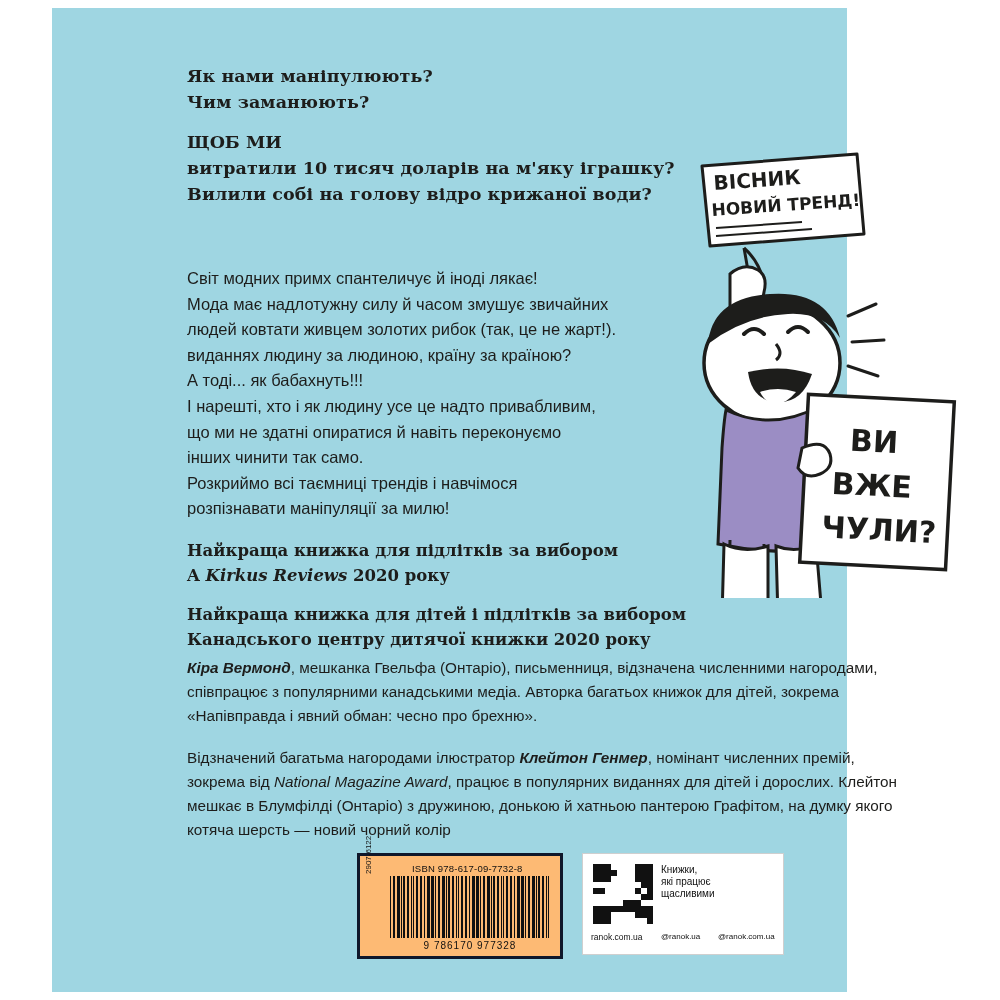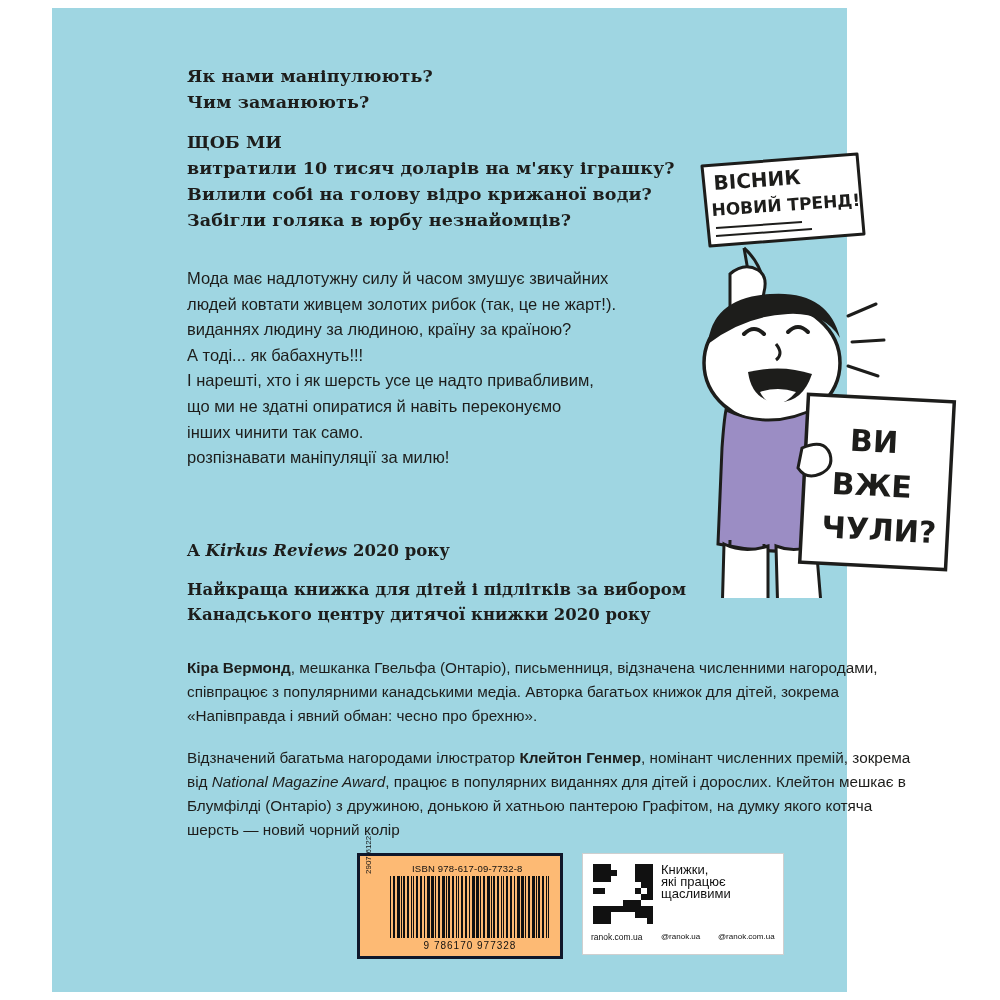--- a/index.html
+++ b/index.html
@@ -76,21 +76,21 @@
     left:135px; top:648px;
     width:730px;
   }
   .bio p{
     margin:0 0 18px 0;
     font-family:"Liberation Sans", sans-serif;
     font-size:15.3px;
     line-height:24px;
     color:#1d1d1b;
   }
-  .bio b{font-weight:bold;}
+  .bio b{font-weight:bold;font-style:italic;}
   .bio i{font-style:italic;}
 
   
   .illus{
     position:absolute;
     left:600px; top:140px;
     width:320px; height:450px;
   }
   .illus svg{display:block;}
 
@@ -153,21 +153,21 @@
     position:absolute;
     left:10px; top:10px;
     width:60px; height:60px;
   }
   .qr i{position:absolute;background:#111;}
   .pub-tag{
     position:absolute;
     left:78px; top:10px;
     width:110px;
     font-family:"Liberation Sans", sans-serif;
-    font-size:13px;
+    font-size:10px;
     line-height:12px;
     color:#111;
   }
   .pub-site{
     position:absolute;
     left:8px; top:78px;
     font-family:"Liberation Sans", sans-serif;
     font-size:8.5px;
     color:#111;
   }
@@ -192,35 +192,37 @@
 <div id="page">
   <div class="cover" style="background: rgb(159, 214, 226);">
 
     <div class="qblock">
       <div class="q-line">Як нами маніпулюють?</div>
       <div class="q-line">Чим заманюють?</div>
       <div class="gap"></div>
       <div class="shob">ЩОБ МИ</div>
       <div class="q-line">витратили 10 тисяч доларів на м'яку іграшку?</div>
       <div class="q-line">Вилили собі на голову відро крижаної води?</div>
-      <div class="q-line">Забігли голяка в юрбу незнайомців?</div>
     </div>
 
     <div class="body-block">
+      <div class="body-line">Світ модних примх спантеличує й іноді лякає!</div>
       <div class="body-line">Мода має надлотужну силу й часом змушує звичайних</div>
       <div class="body-line">людей ковтати живцем золотих рибок (так, це не жарт!).</div>
       <div class="body-line">виданнях людину за людиною, країну за країною?</div>
       <div class="body-line">А тоді... як бабахнуть!!!</div>
-      <div class="body-line">І нарешті, хто і як шерсть усе це надто привабливим,</div>
+      <div class="body-line">І нарешті, хто і як людину усе це надто привабливим,</div>
       <div class="body-line">що ми не здатні опиратися й навіть переконуємо</div>
       <div class="body-line">інших чинити так само.</div>
+      <div class="body-line">Розкриймо всі таємниці трендів і навчімося</div>
       <div class="body-line">розпізнавати маніпуляції за милю!</div>
     </div>
 
     <div class="awards">
+      <div class="award-line">Найкраща книжка для підлітків за вибором</div>
       <div class="award-line"><span>A </span><i>Kirkus Reviews</i><span> 2020 року</span></div>
       <div class="spacer"></div>
       <div class="award-line">Найкраща книжка для дітей і підлітків за вибором</div>
       <div class="award-line">Канадського центру дитячої книжки 2020 року</div>
     </div>
 
     <div class="bio">
       <p><b>Кіра Вермонд</b><span>, мешканка Гвельфа (Онтаріо), письменниця, відзначена численними нагородами, співпрацює з популярними канадськими медіа. Авторка багатьох книжок для дітей, зокрема «Напівправда і явний обман: чесно про брехню».</span></p>
       <p><span>Відзначений багатьма нагородами ілюстратор </span><b>Клейтон Генмер</b><span>, номінант численних премій, зокрема від </span><i>National Magazine Award</i><span>, працює в популярних виданнях для дітей і дорослих. Клейтон мешкає в Блумфілді (Онтаріо) з дружиною, донькою й хатньою пантерою Графітом, на думку якого котяча шерсть — новий чорний колір</span></p>
     </div>

